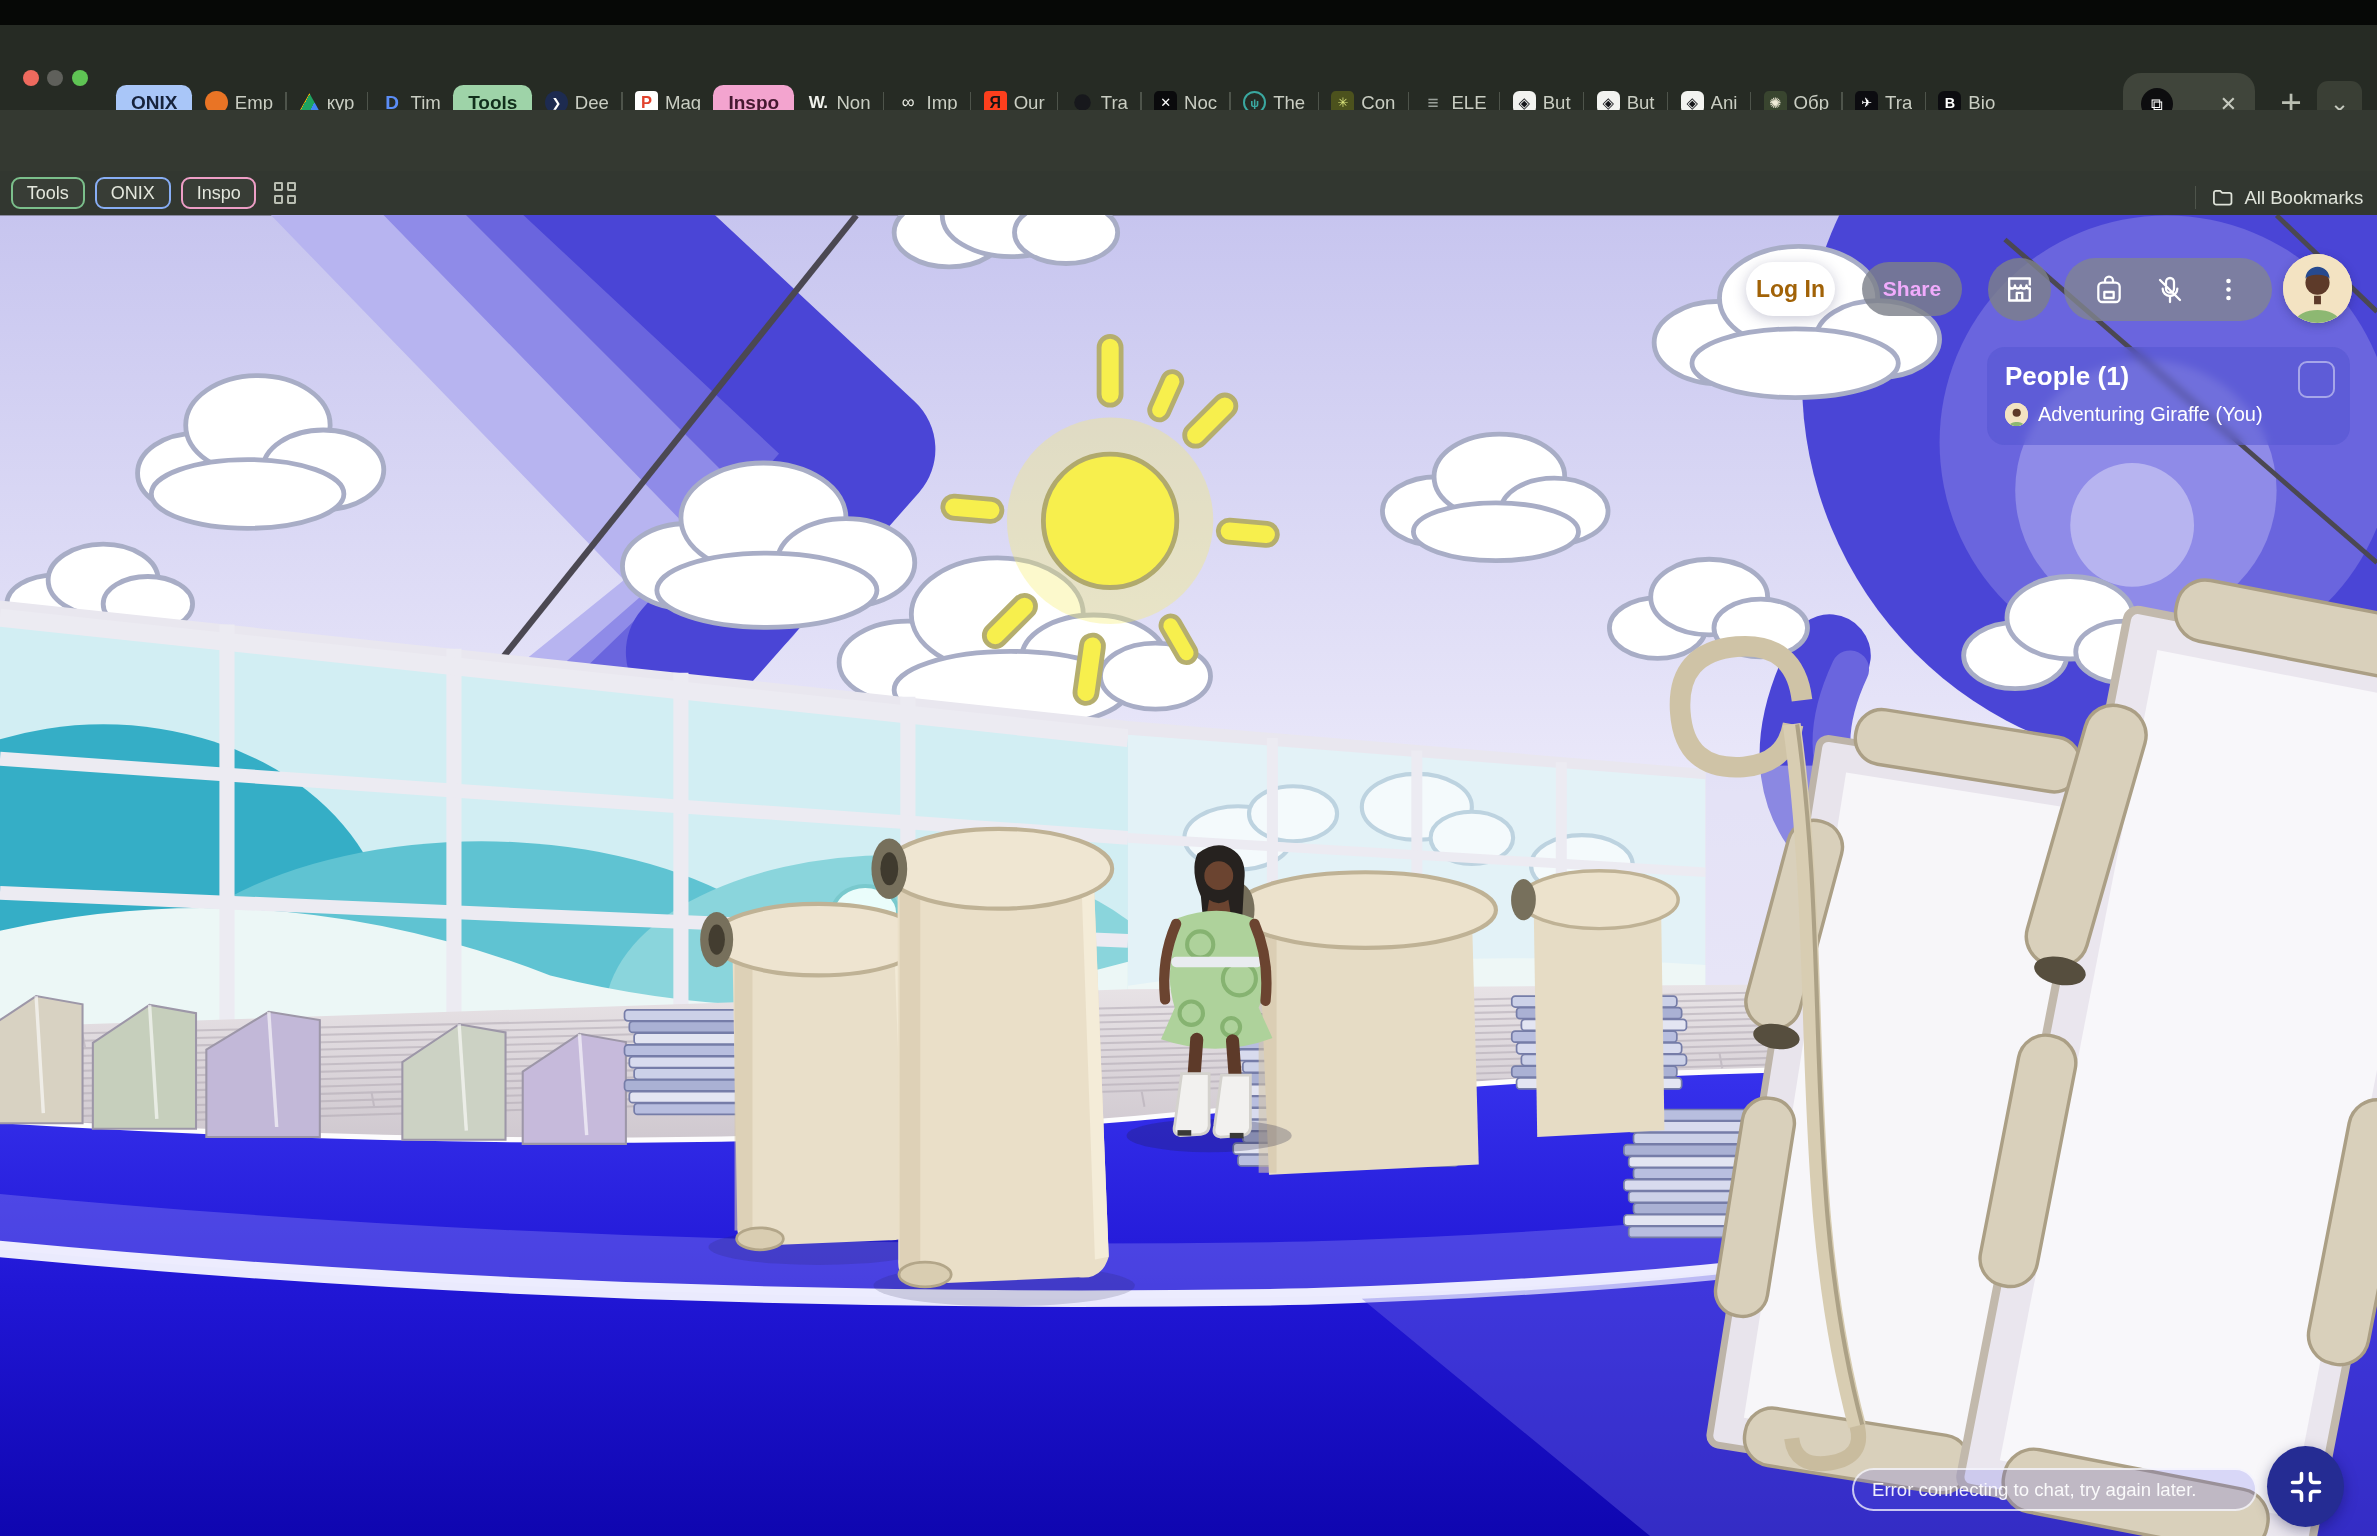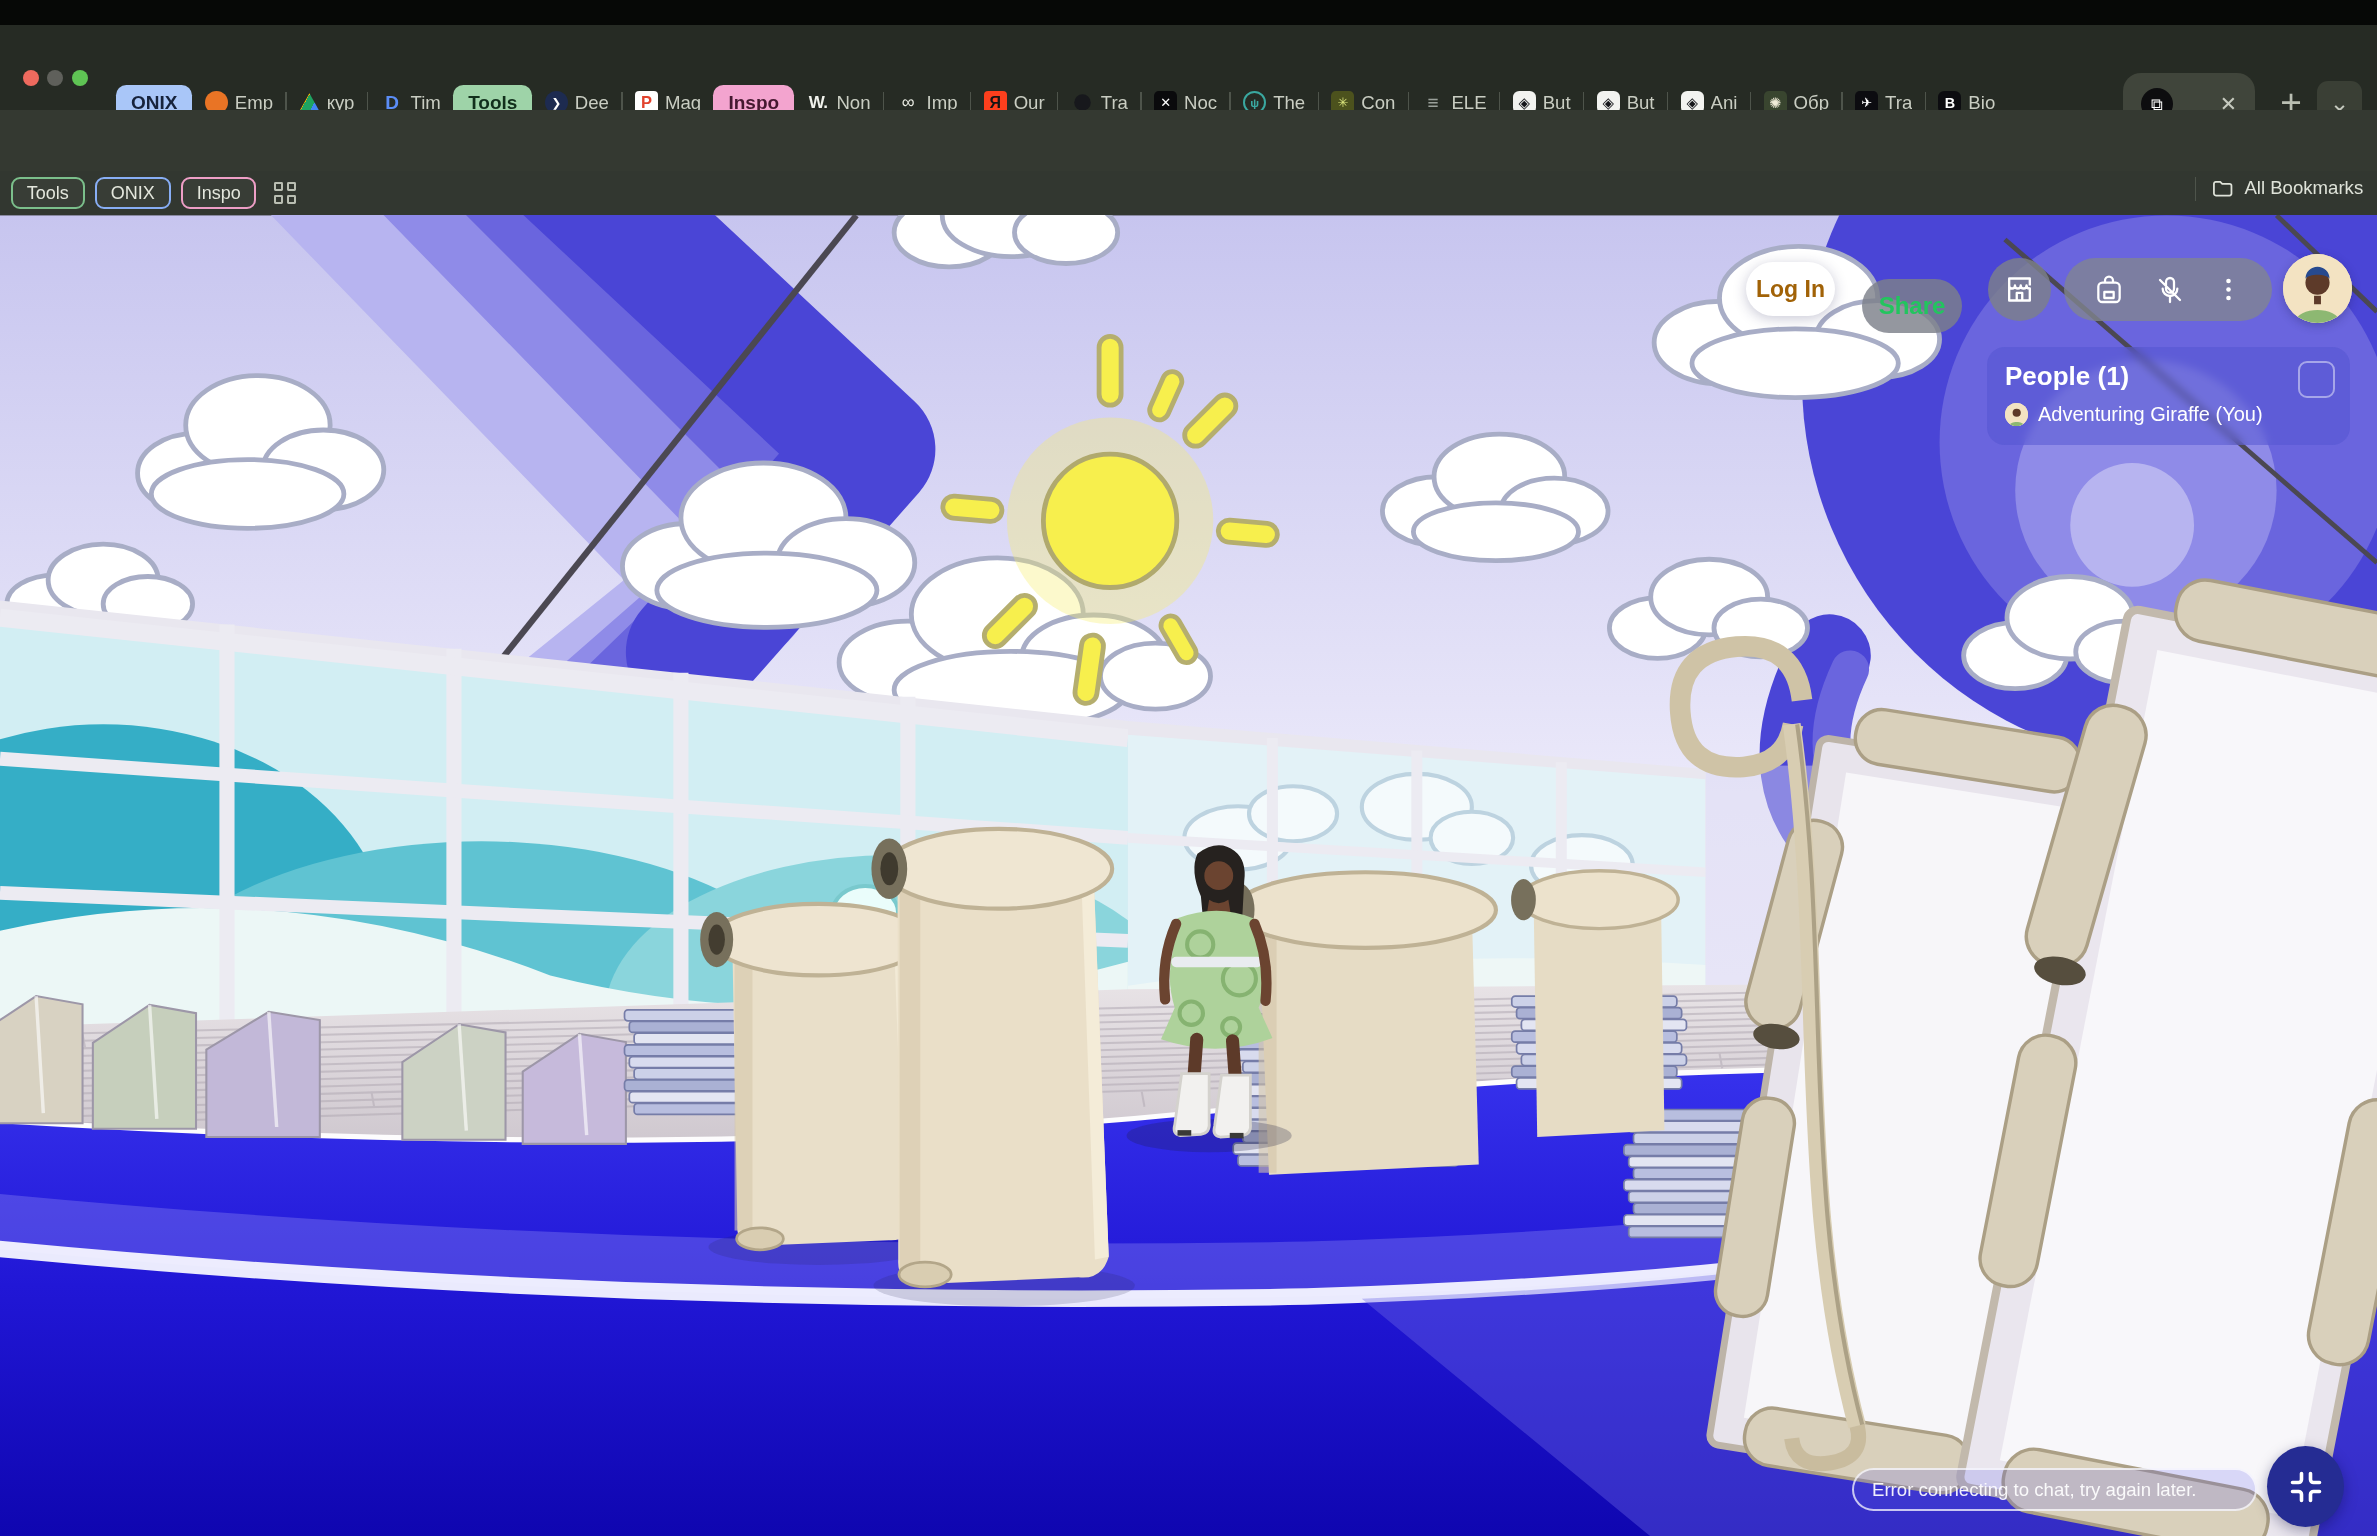--- a/index.html
+++ b/index.html
@@ -57,29 +57,29 @@
                 display:flex;align-items:center;gap:9.6px;padding:0 6.9px;box-sizing:border-box;}
   #profile-pill .av{width:36px;height:36px;border-radius:50%;
        background:radial-gradient(circle at 50% 38%,#d8c3ae 0 34%,#6b4a35 35% 52%,#94a7b8 53%);border:2.1px solid #5d675c;box-sizing:border-box;}
   #verify-label{font-size:20px;color:#e3e6dc;white-space:nowrap;}
   .toolico{color:#c9cdc2;}
   #bm-chips{left:11px;top:6.2px;display:flex;align-items:center;gap:10.3px;}
   .bm-chip{height:32px;padding:0 13.8px;border-radius:9px;border:2.1px solid;display:flex;align-items:center;
            font-size:18px;color:#e4e7dd;background:rgba(255,255,255,.03);box-sizing:border-box;}
   #bm-grid{display:grid;grid-template-columns:9px 9px;grid-gap:4.1px;margin-left:6.9px;}
   #bm-grid span{width:9px;height:9px;border:2.1px solid #b9beb2;border-radius:1.4px;box-sizing:border-box;}
-  #bm-right{right:13.8px;top:6.2px;display:flex;align-items:flex-start;gap:9.6px;height:32px;}
+  #bm-right{right:13.8px;top:6.2px;display:flex;align-items:flex-end;gap:9.6px;height:32px;}
   #bm-sep{width:1.4px;height:23.4px;background:#4e544b;margin-right:5.5px;}
   #all-bm{font-size:18.6px;color:#dfe3d9;}
   
   #scene{left:0;top:215px;width:2377px;height:1322px;overflow:hidden;}
   
   .pill{border-radius:687px;display:flex;align-items:center;justify-content:center;font-weight:700;}
   #login-btn{left:1746px;top:47px;width:89px;height:54px;background:#fff;color:#a16207;font-size:23px;box-shadow:0 2.8px 12.4px rgba(40,40,90,.25);}
-  #share-btn{left:1862px;top:64px;width:100px;height:54px;background:rgba(125,128,138,.82);color:#22c55e;font-size:24px;}
+  #share-btn{left:1862px;top:47px;width:100px;height:54px;background:rgba(125,128,138,.82);color:#f0abfc;font-size:21px;}
   #store-btn{left:1988px;top:43px;width:63px;height:63px;border-radius:50%;background:rgba(125,128,138,.82);
              display:flex;align-items:center;justify-content:center;}
   #tool-pill{left:2064px;top:43px;width:208px;height:63px;border-radius:32px;background:rgba(130,133,143,.78);
              display:flex;align-items:center;justify-content:space-evenly;}
   #user-avatar{left:2283px;top:39px;width:69px;height:69px;border-radius:50%;background:#f3e3c2;overflow:hidden;
                box-shadow:0 2.8px 9.6px rgba(30,30,80,.3);}
   #people-panel{left:1987px;top:132px;width:363px;height:98px;border-radius:18px;background:rgba(82,84,208,.5);
                 backdrop-filter:blur(4.1px);padding:13.8px 18px;box-sizing:border-box;color:#fff;}
   #people-title{font-size:26px;font-weight:700;}
   #people-btn{position:absolute;right:15px;top:13.8px;width:37px;height:37px;border:2.1px solid rgba(255,255,255,.45);

